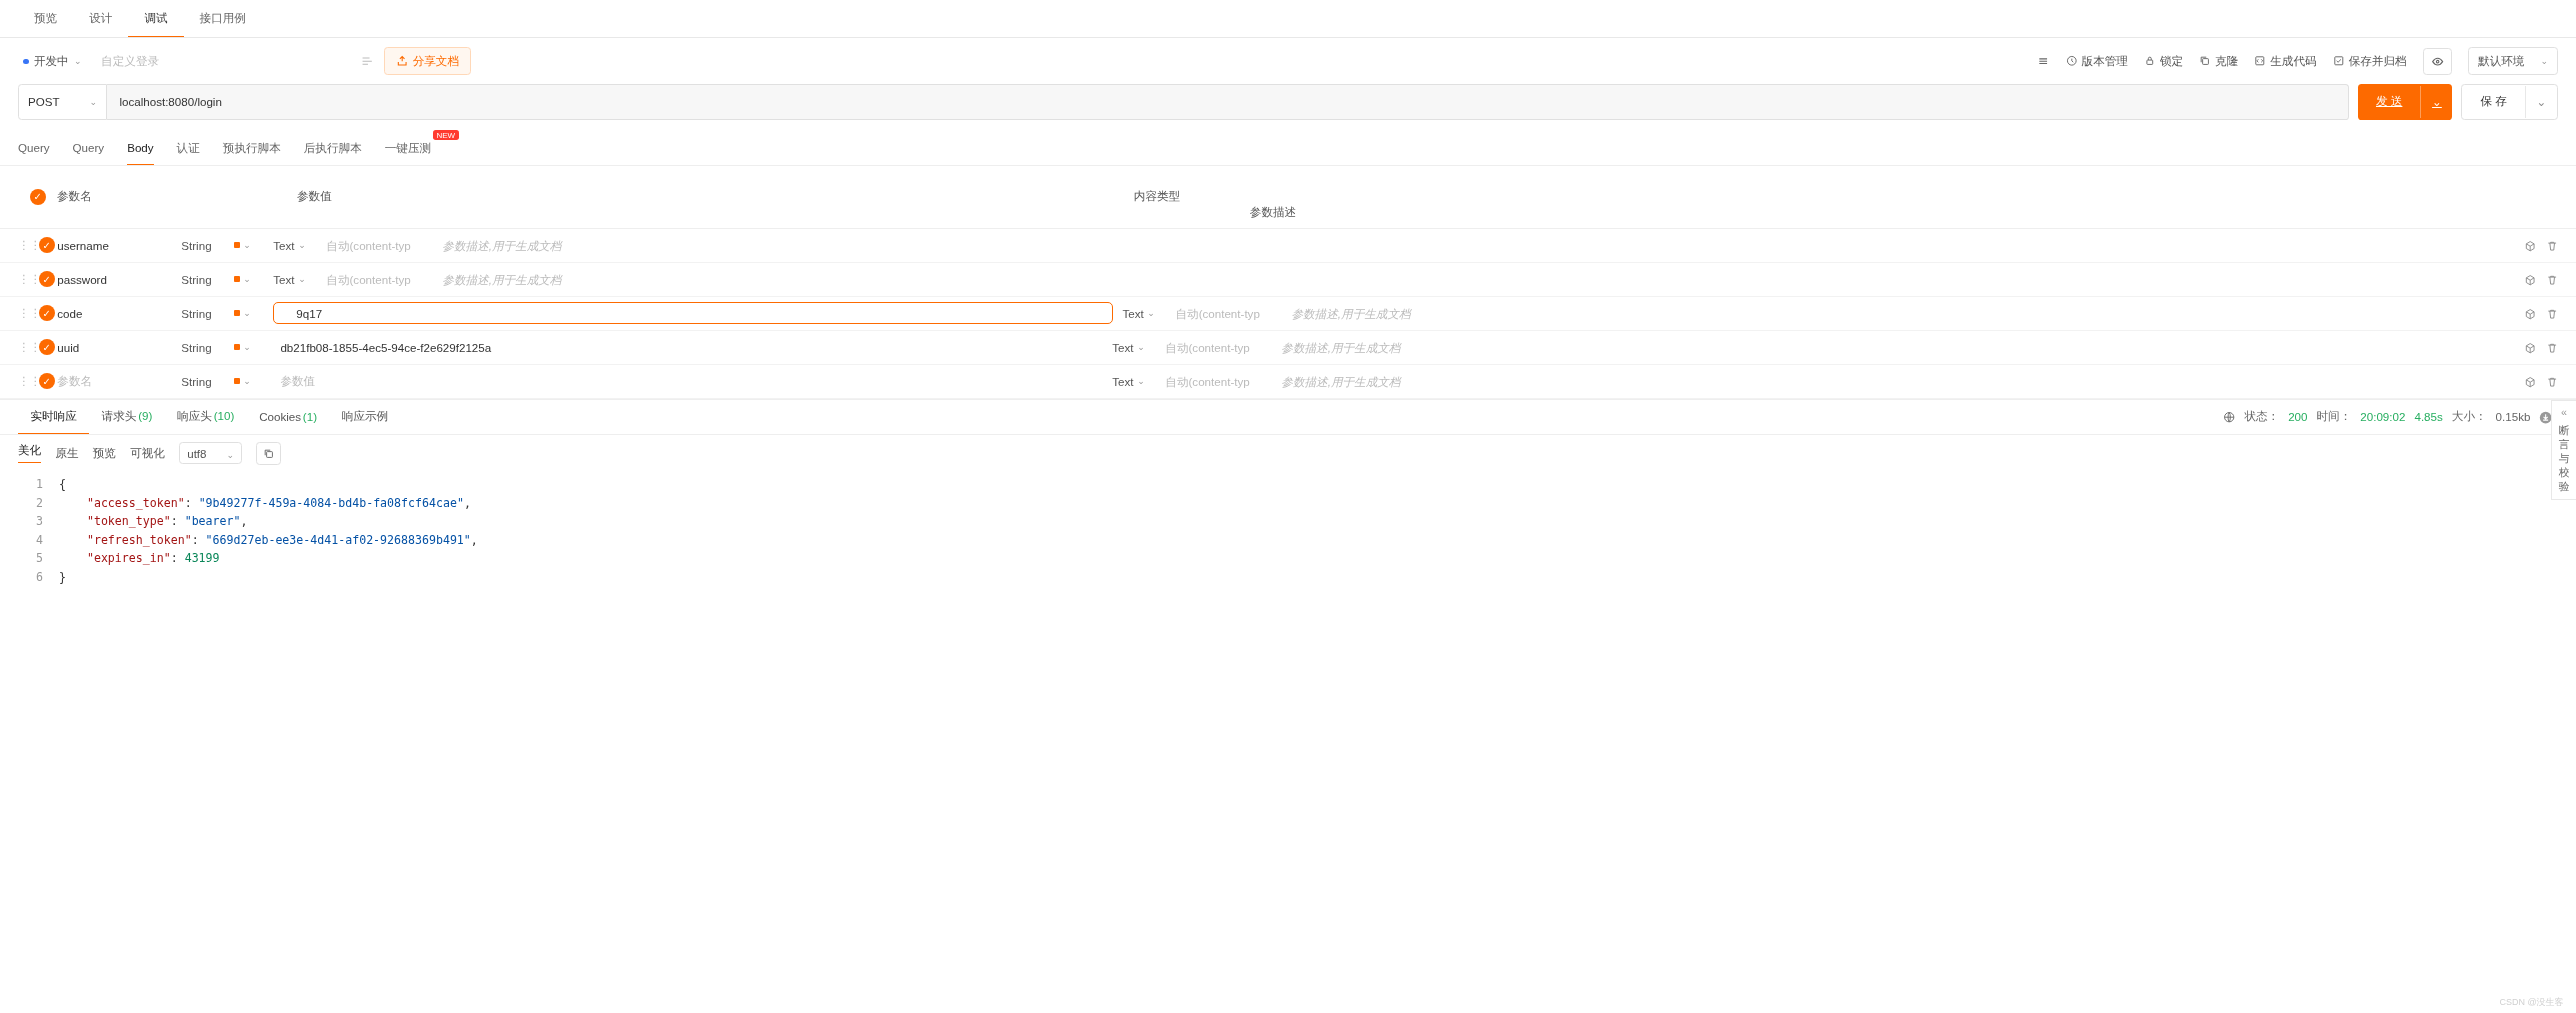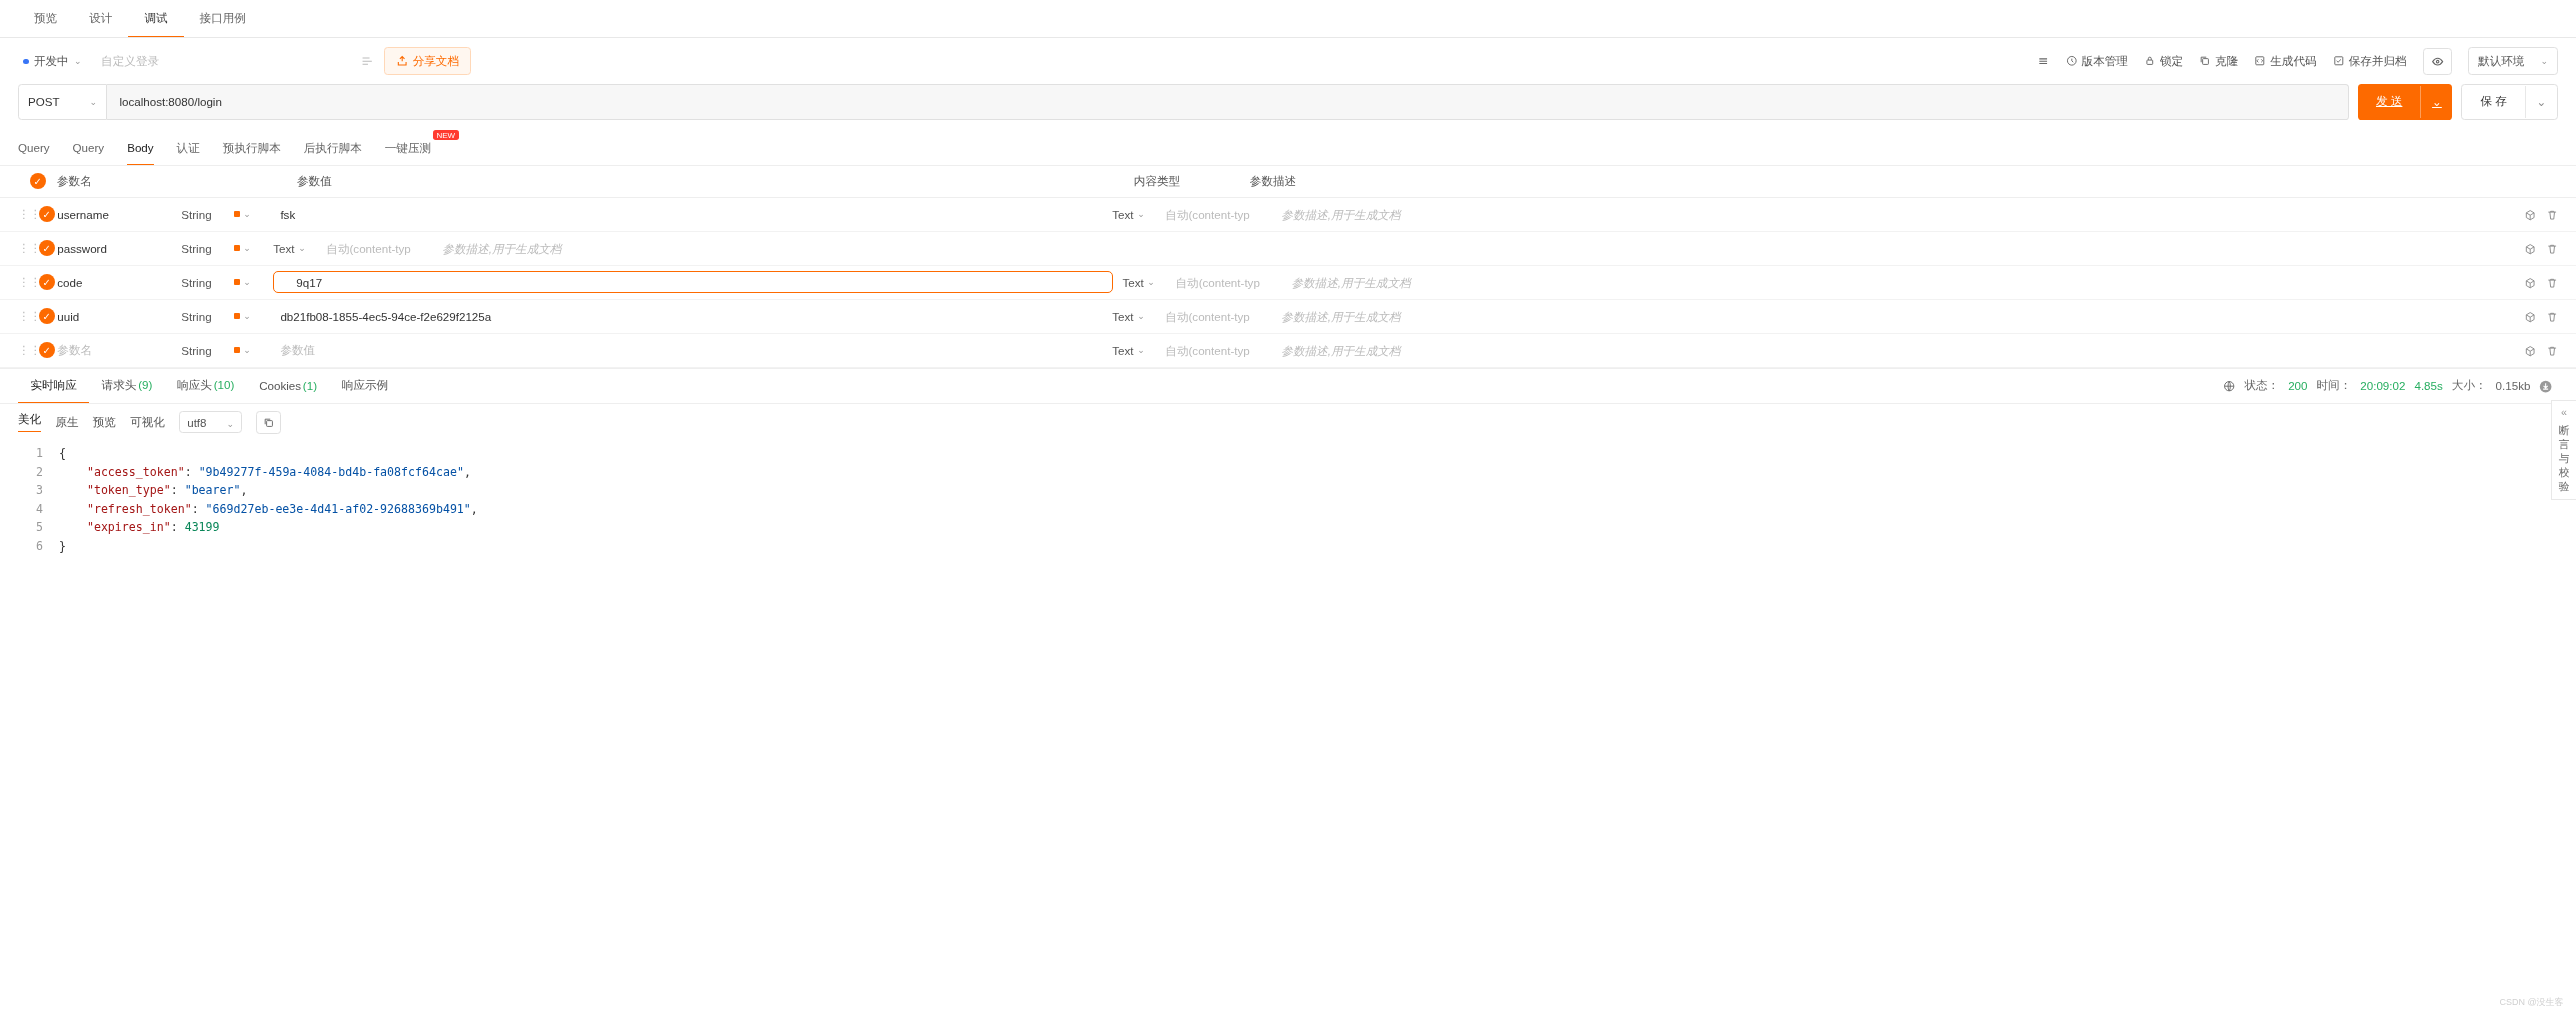--- a/index.html
+++ b/index.html
@@ -36,21 +36,21 @@
 .sub-tabs { display: flex; gap: 23px; padding: 0 18px; margin-top: 12.4px; border-bottom: 0.9px solid #eee; position: relative; }
 .sub-tab { padding: 9px 0; color: #666; cursor: pointer; }
 .sub-tab.active { color: #222; border-bottom: 1.8px solid #fd6a00; font-weight: 500; }
 .new-badge { position: absolute; top: -2.7px; background: #ff3b30; color: #fff; font-size: 8px; padding: 0.9px 3.6px; border-radius: 2.7px; margin-left: 1.8px; }
 
 .param-head { display: flex; align-items: center; padding: 7.1px 18px; color: #555; border-bottom: 0.9px solid #eee; }
 .param-head .col-check { width: 39px; display: flex; justify-content: center; }
 .col-name { width: 240px; }
 .col-val { flex: 1; }
 .col-ct { width: 116px; }
-.col-desc { flex: 1.5; }
+.col-desc { flex: 1.5; margin-top: 32px; }
 .col-act { width: 53px; }
 .orange-check { width: 16px; height: 16px; background: #fd6a00; border-radius: 50%; display: inline-flex; align-items: center; justify-content: center; color: #fff; font-size: 9.8px; }
 
 .param-row { display: flex; align-items: center; padding: 5.3px 18px; border-bottom: 0.9px solid #f2f2f2; min-height: 34px; }
 .param-row .drag { width: 18px; color: #bbb; cursor: grab; }
 .param-row .chk { width: 21.3px; display: flex; justify-content: center; }
 .param-row .pname { width: 124px; color: #333; }
 .param-row .pname.ph { color: #bbb; }
 .param-row .ptype { width: 53px; color: #555; }
 .param-row .pdot { width: 39px; display: flex; align-items: center; gap: 3.6px; }
@@ -221,21 +221,20 @@
       <span class="drag">⋮⋮</span>
       <span class="chk">
         <span class="orange-check">✓</span>
       </span>
       <span class="pname">username</span>
       <span class="ptype">String</span>
       <span class="pdot">
         <span class="pdot-dot"></span>
         <span class="chev">⌄</span>
       </span>
-      <span class="pval">fsk</span>
       <span class="ptext">Text <span class="chev">⌄</span></span>
       <span class="pct"><input placeholder="自动(content-typ" style=""></span>
       <span class="pdesc"><input placeholder="参数描述,用于生成文档" style=""></span>
       <span class="pact">
         <span><svg width="12.4" height="12.4" viewBox="0 0 16 16" fill="none" stroke="#888" stroke-width="1.2">
             <path d="M8 2l5 3v6l-5 3-5-3V5z"></path>
             <path d="M3 5l5 3 5-3M8 8v6"></path>
           </svg></span>
         <span><svg width="12.4" height="12.4" viewBox="0 0 16 16" fill="none" stroke="#888" stroke-width="1.2">
             <path d="M3 4h10M6 4V3h4v1M5 4l1 9h4l1-9"></path>

